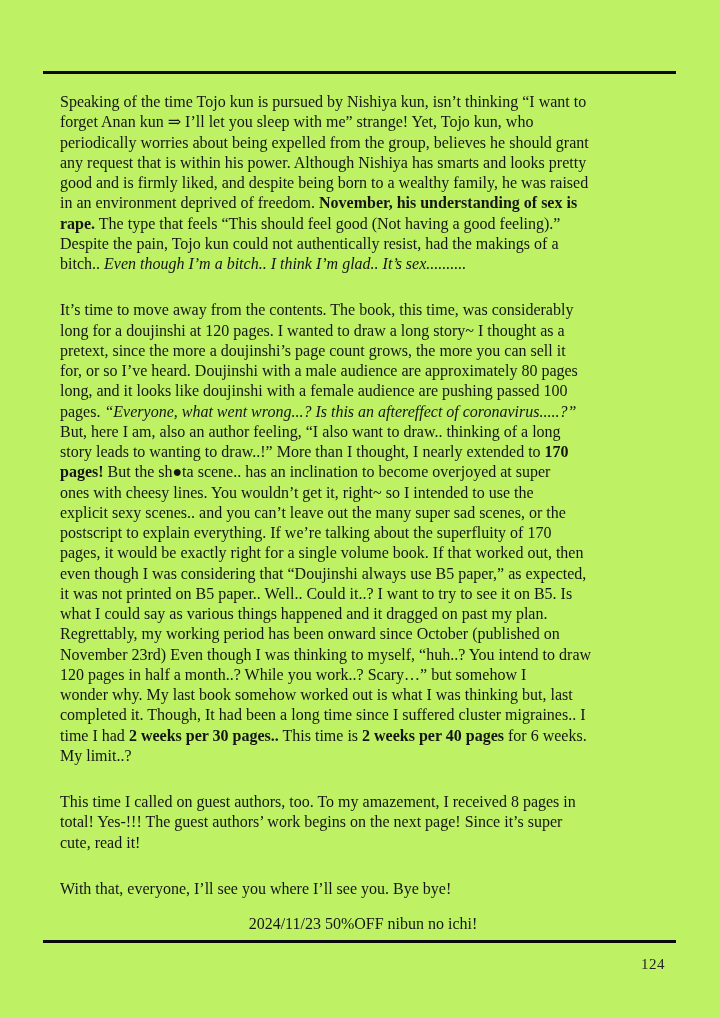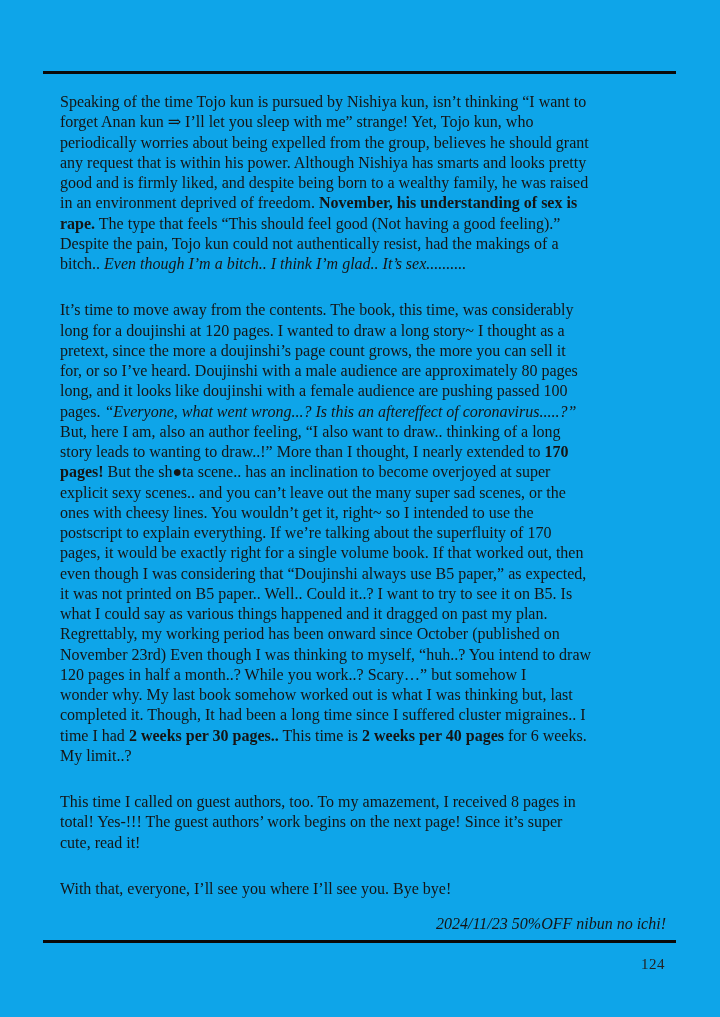--- a/index.html
+++ b/index.html
@@ -5,21 +5,21 @@
 <style>
   html, body {
     margin: 0;
     padding: 0;
     background: #ffffff;
   }
   .page {
     position: relative;
     width: 720px;
     height: 1017px;
-    background: #0ea5e9;
+    background: #bef264;
     font-family: "Liberation Serif", "DejaVu Serif", serif;
     color: #151515;
     overflow: hidden;
   }
   .rule {
     position: absolute;
     left: 43px;
     width: 633px;
     height: 2.5px;
     background: #0a0a0a;
@@ -36,24 +36,23 @@
   }
   .paragraph { margin: 0; }
   .paragraph + .paragraph { margin-top: 26px; }
   .line {
     white-space: pre;
   }
   .b { font-weight: bold; }
   .i { font-style: italic; }
   .signature {
     margin-top: 15px;
-    text-align: right;
+    text-align: center;
     font-size: 16px;
     line-height: 20.25px;
-    font-style: italic;
   }
   .page-number {
     position: absolute;
     top: 957px;
     right: 55px;
     font-size: 15px;
     line-height: 14px;
     color: #222222;
     letter-spacing: 0.5px;
     font-feature-settings: "onum";
@@ -81,22 +80,22 @@
       <div class="paragraph">
         <div class="line"><span>It’s time to move away from the contents. The book, this time, was considerably</span></div>
         <div class="line"><span>long for a doujinshi at 120 pages. I wanted to draw a long story~ I thought as a</span></div>
         <div class="line"><span>pretext, since the more a doujinshi’s page count grows, the more you can sell it</span></div>
         <div class="line"><span>for, or so I’ve heard. Doujinshi with a male audience are approximately 80 pages</span></div>
         <div class="line"><span>long, and it looks like doujinshi with a female audience are pushing passed 100</span></div>
         <div class="line"><span>pages. </span><span class="i">“Everyone, what went wrong...? Is this an aftereffect of coronavirus.....?”</span></div>
         <div class="line"><span>But, here I am, also an author feeling, “I also want to draw.. thinking of a long</span></div>
         <div class="line"><span>story leads to wanting to draw..!” More than I thought, I nearly extended to </span><span class="b">170</span></div>
         <div class="line"><span class="b">pages!</span><span> But the sh●ta scene.. has an inclination to become overjoyed at super</span></div>
+        <div class="line"><span>ones with cheesy lines. You wouldn’t get it, right~ so I intended to use the</span></div>
         <div class="line"><span>explicit sexy scenes.. and you can’t leave out the many super sad scenes, or the</span></div>
-        <div class="line"><span>ones with cheesy lines. You wouldn’t get it, right~ so I intended to use the</span></div>
         <div class="line"><span>postscript to explain everything. If we’re talking about the superfluity of 170</span></div>
         <div class="line"><span>pages, it would be exactly right for a single volume book. If that worked out, then</span></div>
         <div class="line"><span>even though I was considering that “Doujinshi always use B5 paper,” as expected,</span></div>
         <div class="line"><span>it was not printed on B5 paper.. Well.. Could it..? I want to try to see it on B5. Is</span></div>
         <div class="line"><span>what I could say as various things happened and it dragged on past my plan.</span></div>
         <div class="line"><span>Regrettably, my working period has been onward since October (published on</span></div>
         <div class="line"><span>November 23rd) Even though I was thinking to myself, “huh..? You intend to draw</span></div>
         <div class="line"><span>120 pages in half a month..? While you work..? Scary…” but somehow I</span></div>
         <div class="line"><span>wonder why. My last book somehow worked out is what I was thinking but, last</span></div>
         <div class="line"><span>completed it. Though, It had been a long time since I suffered cluster migraines.. I</span></div>

